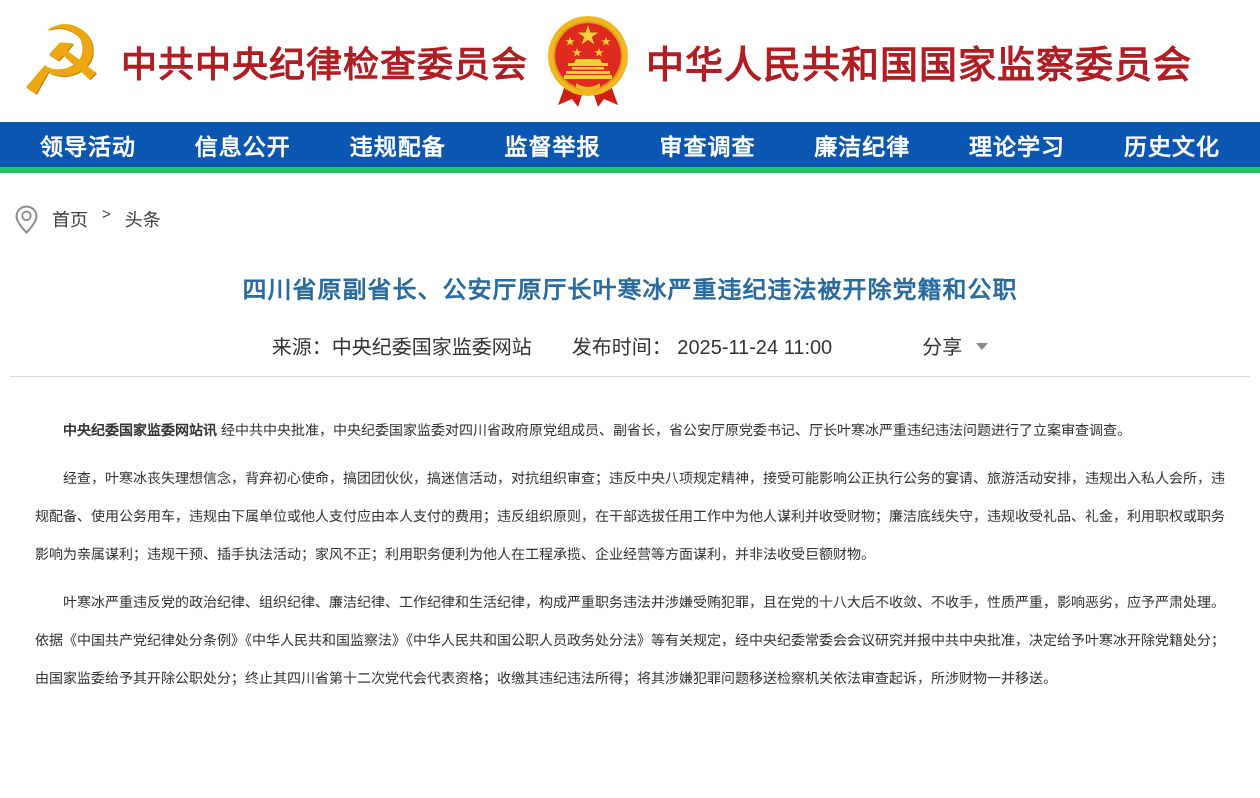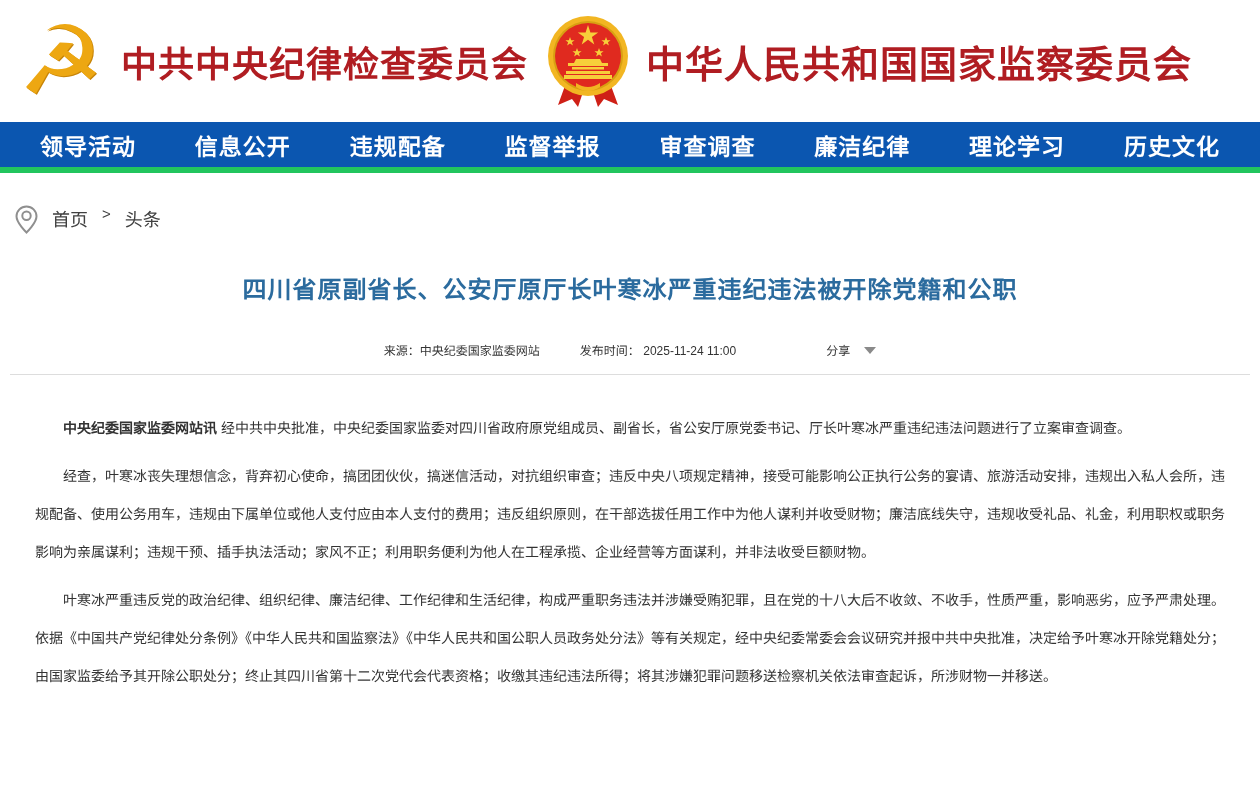--- a/index.html
+++ b/index.html
@@ -51,21 +51,21 @@
   .crumb-sep { color: #404040; font-size: 15px; }
 
   
   .article { padding: 0 35px; }
   .article-title {
     text-align: center; color: #2b6b9e; font-weight: bold;
     font-size: 24px; margin-top: 36px; letter-spacing: 1px;
   }
   .article-meta {
     display: flex; justify-content: center; align-items: center;
-    margin-top: 36px; font-size: 12px; color: #333;
+    margin-top: 26px; font-size: 20px; color: #333;
   }
   .meta-source { margin-right: 40px; }
   .meta-share {
     margin-left: 90px; cursor: pointer; display: inline-flex;
     align-items: center; gap: 14px; color: #333;
   }
   .caret-down {
     width: 0; height: 0; display: inline-block;
     border-left: 6px solid transparent; border-right: 6px solid transparent;
     border-top: 7px solid #8a8a8a; margin-top: 2px;

